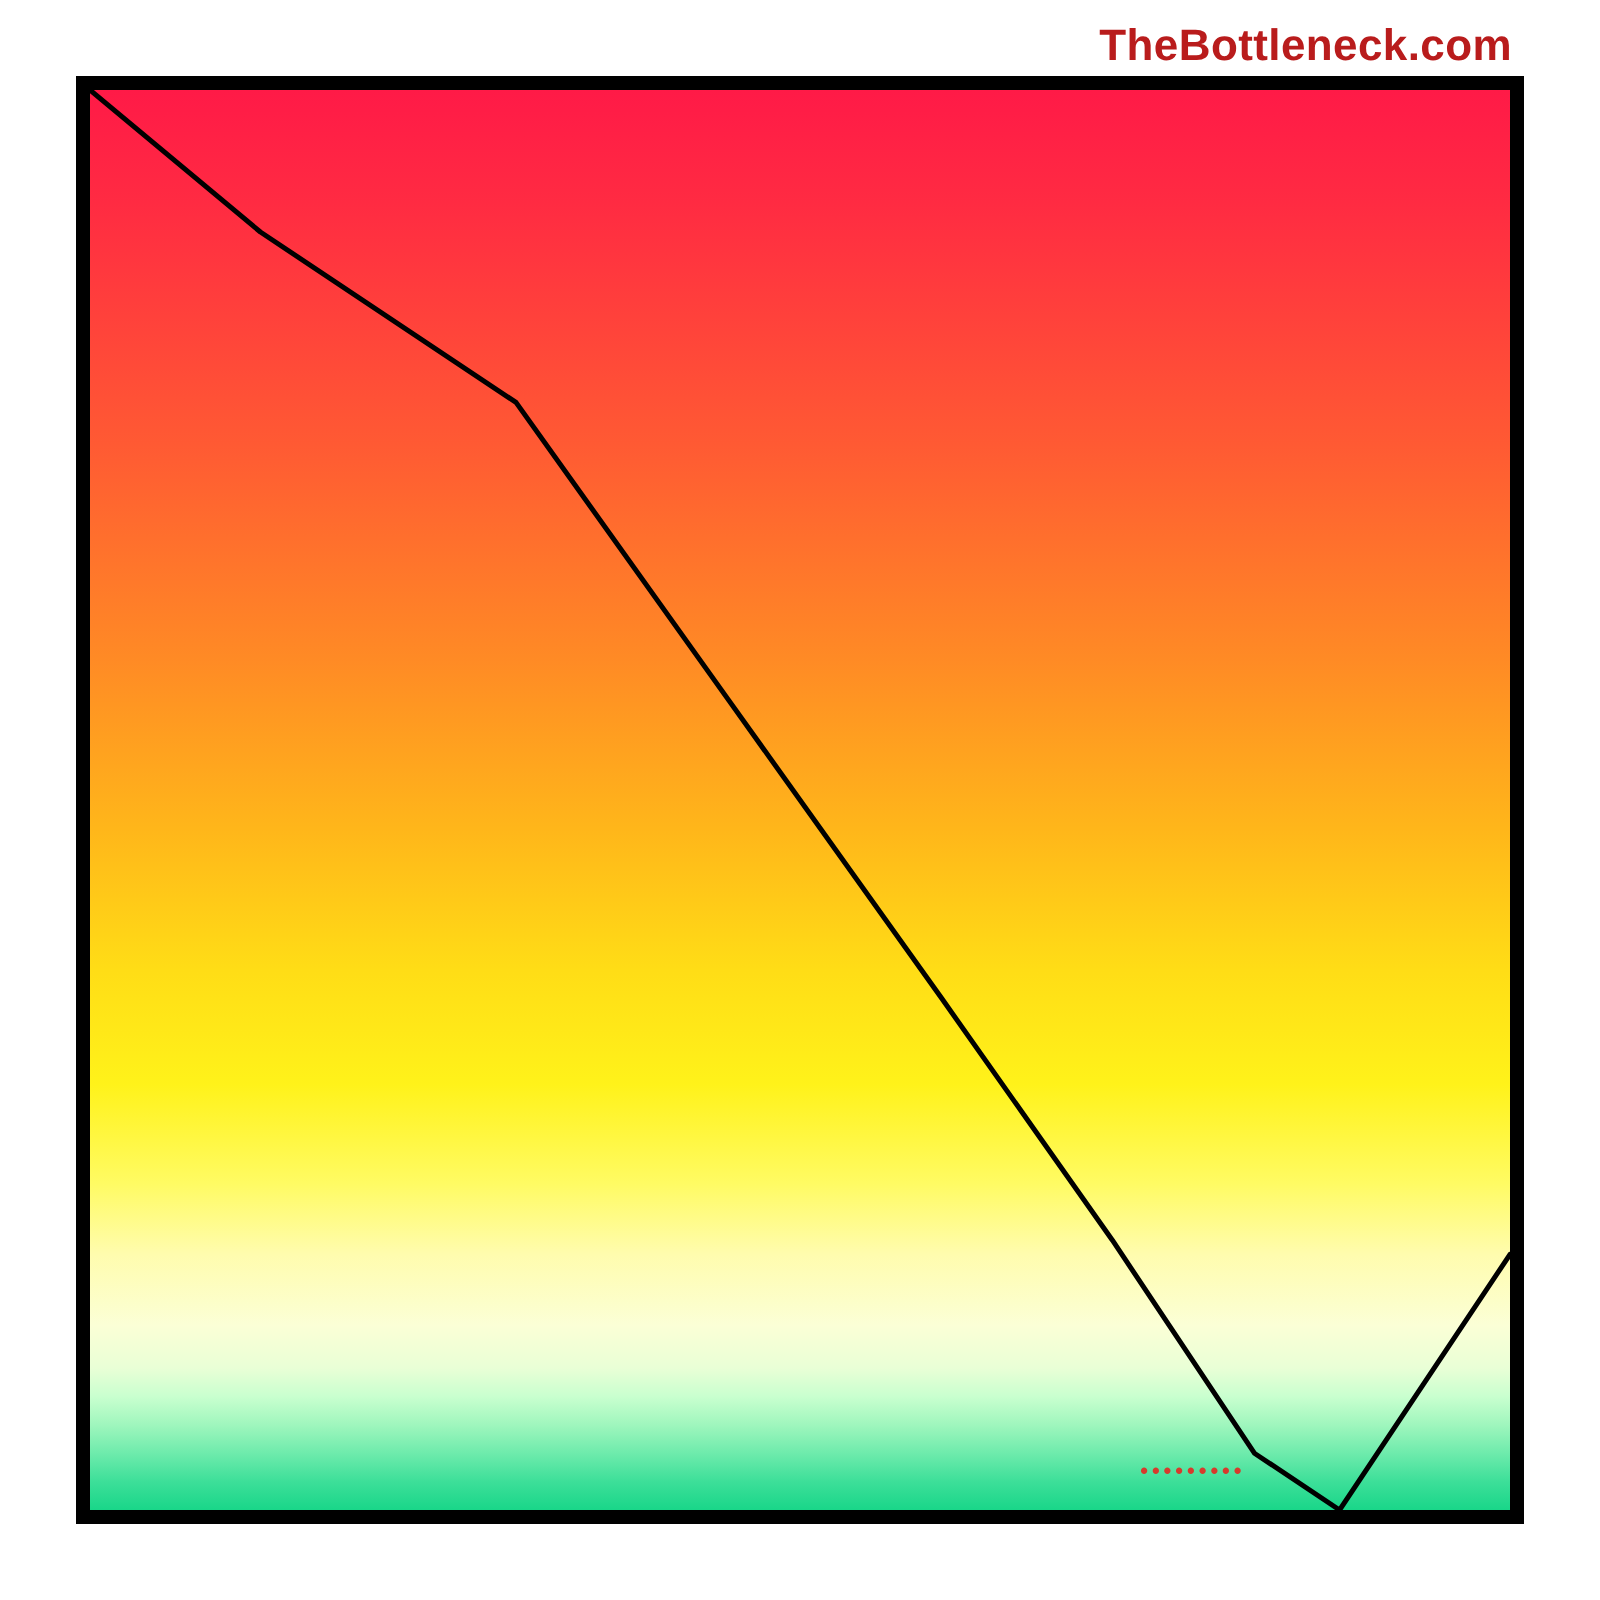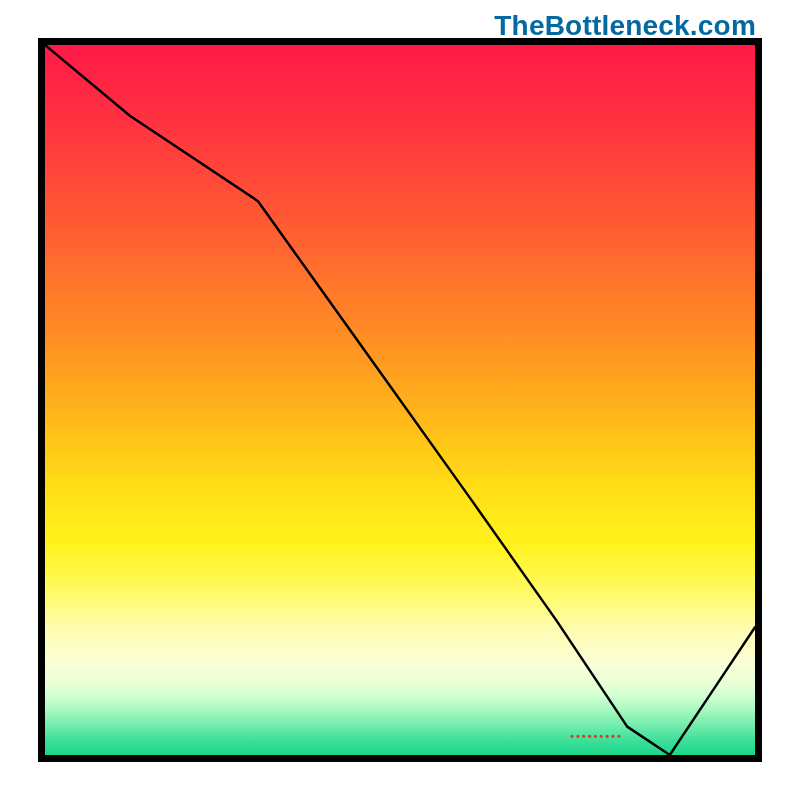--- a/index.html
+++ b/index.html
@@ -48,23 +48,23 @@
     inset: 0;
     width: 100%;
     height: 100%;
     pointer-events: none;
   }
   .watermark {
     position: absolute;
     top: 10px;
     right: 44px;
     font-family: Arial, Helvetica, sans-serif;
-    font-size: 28px;
+    font-size: 22px;
     font-weight: 600;
-    color: #0369a1;
+    color: #b91c1c;
     letter-spacing: 0.2px;
   }
   .baseline-label {
     position: absolute;
     font-family: Arial, Helvetica, sans-serif;
     font-size: 11px;
     font-weight: 700;
     letter-spacing: 2px;
     color: #d63b2c;
   }

